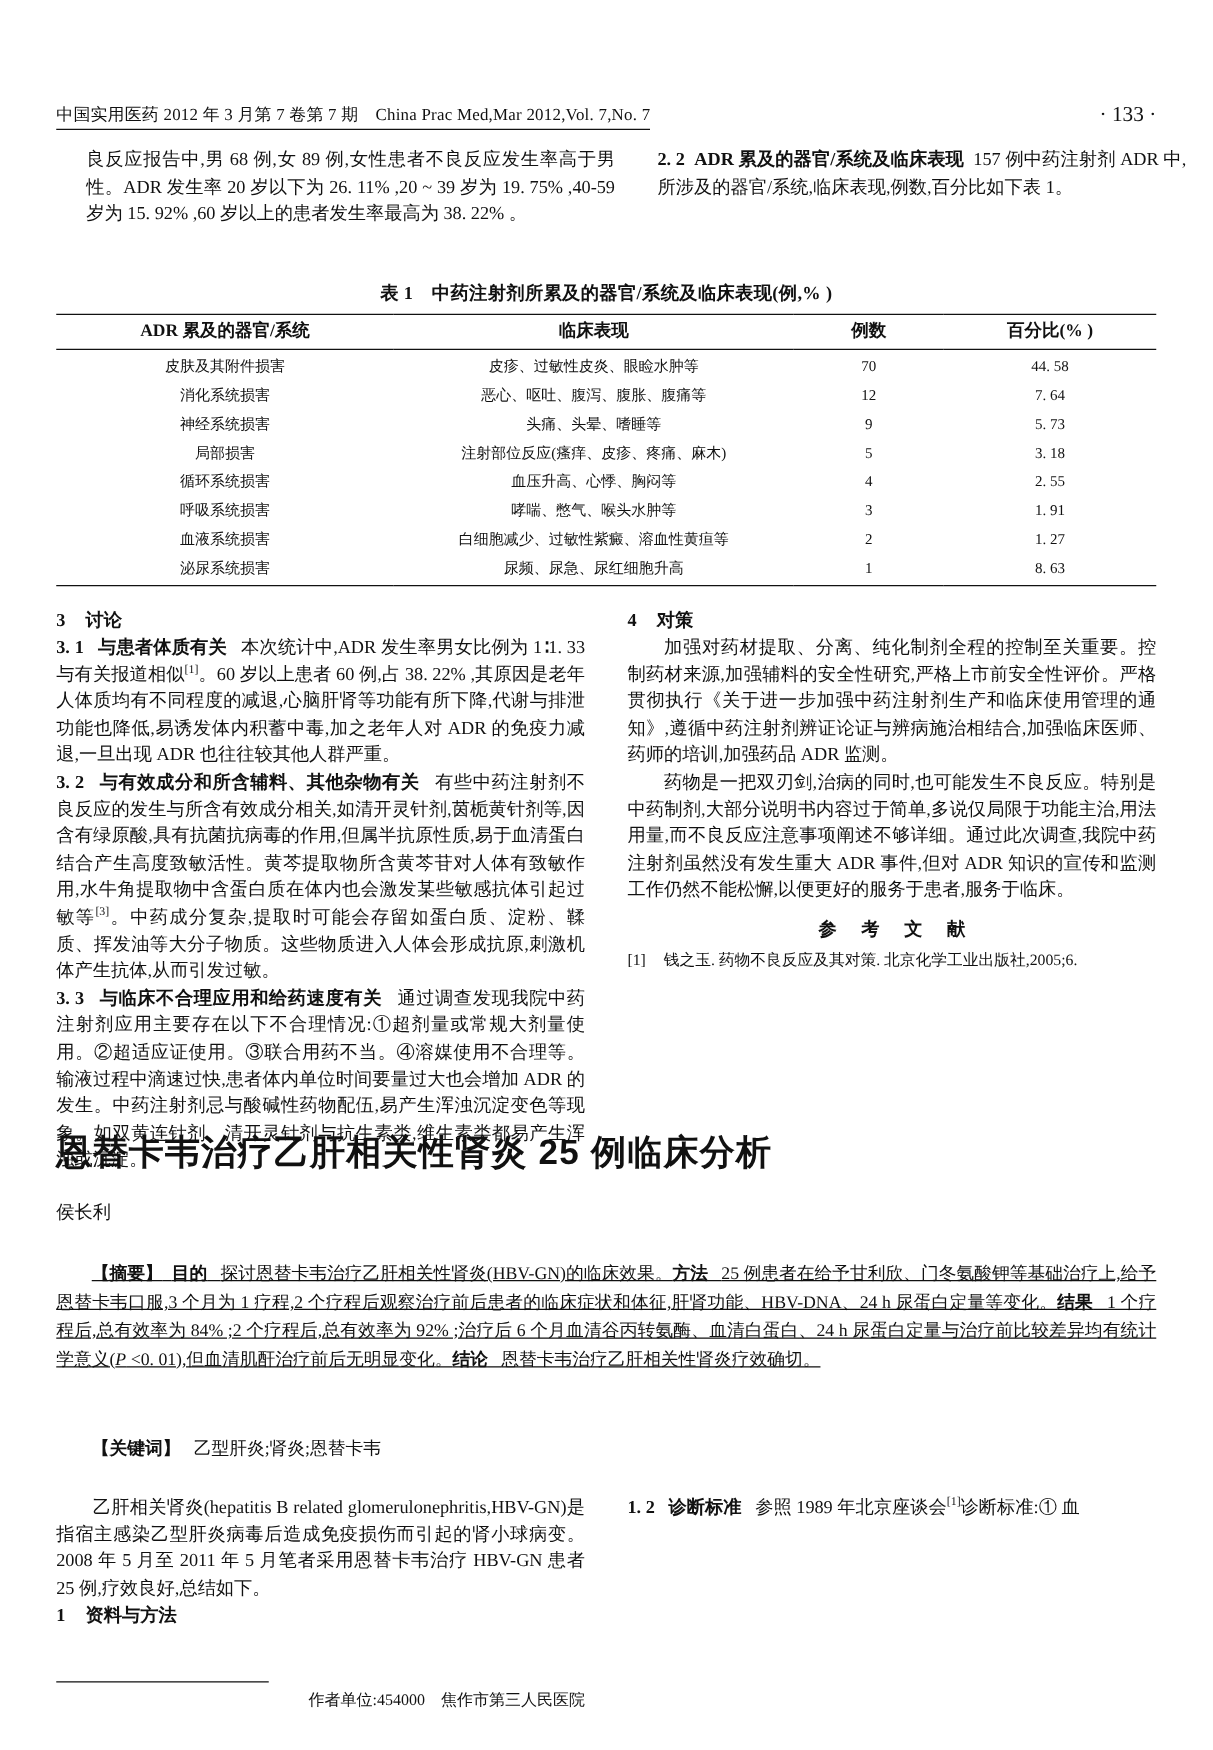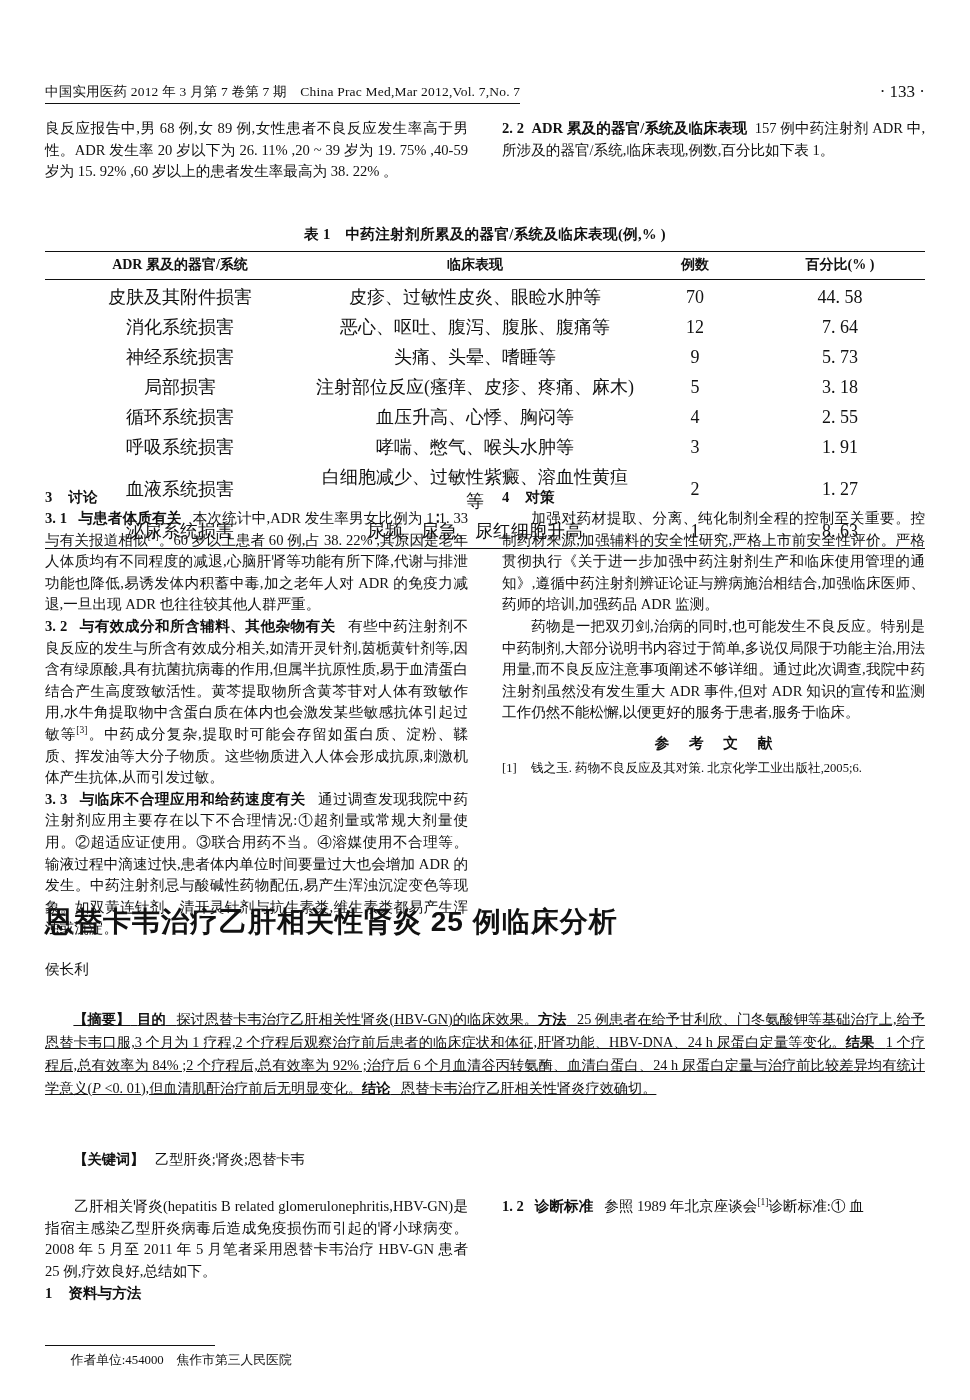--- a/index.html
+++ b/index.html
@@ -67,21 +67,21 @@
   .sec-num { font-weight: bold; }
   .bold { font-weight: bold; }
   sup {
     font-size: 9.5px;
     vertical-align: super;
     line-height: 0;
   }
   .ital { font-style: italic; }
 
   
-  .top-block { top: 118px; }
+  .top-block { top: 118px; margin-left: 24px; }
 
   
   .table-wrap {
     position: absolute;
     left: 45px; top: 225px;
     width: 880px;
   }
   .table-caption {
     text-align: center;
     font-size: 14.6px;
@@ -97,21 +97,21 @@
   table.data thead th {
     font-weight: bold;
     text-align: center;
     padding: 4px 0 5px 0;
     border-top: 1.4px solid #111;
     border-bottom: 0.9px solid #111;
   }
   table.data tbody td {
     text-align: center;
     padding: 3px 0 3px 0;
-    font-size: 18px;
+    font-size: 12px;
   }
   table.data tbody tr:first-child td { padding-top: 5px; }
   table.data tbody tr:last-child td { border-bottom: 1.4px solid #111; padding-bottom: 5px;}
   .c-organ { width: 270px; }
   .c-manif { width: 320px; }
   .c-cases { width: 120px; }
   .c-pct   { width: 170px; }
 
   
   .disc-block { top: 486px; justify-content: flex-end; }
@@ -181,20 +181,21 @@
     width: 170px;
     height: 1px;
     background: #111;
   }
   .footnote {
     position: absolute;
     left: 45px; top: 1352px;
     width: 423px;
     font-size: 12.8px;
     text-indent: 2em;
+    text-align: right;
   }
 </style>
 </head>
 <body>
 
 <div class="page">
 
   <div class="runhead">
     <div class="runhead-left">中国实用医药 2012 年 3 月第 7 卷第 7 期　China Prac Med,Mar 2012,Vol. 7,No. 7</div>
     <div class="runhead-right">· 133 ·</div>

